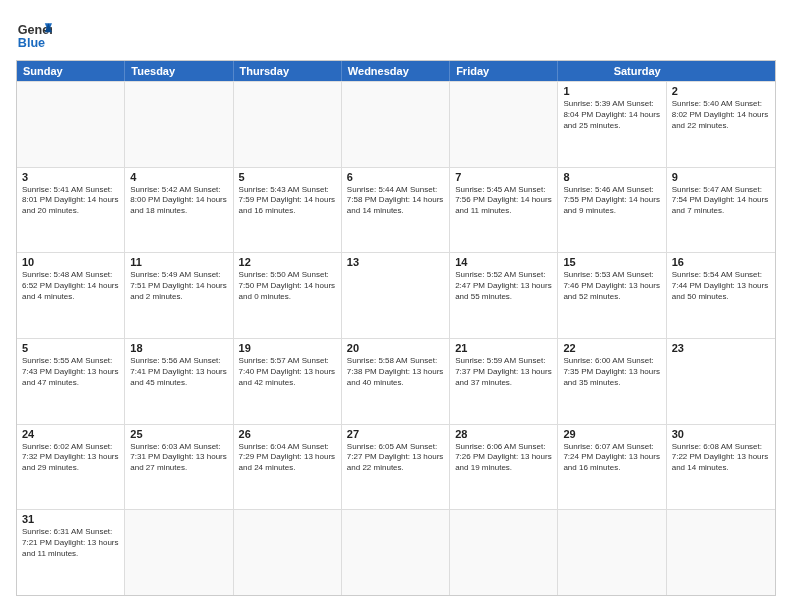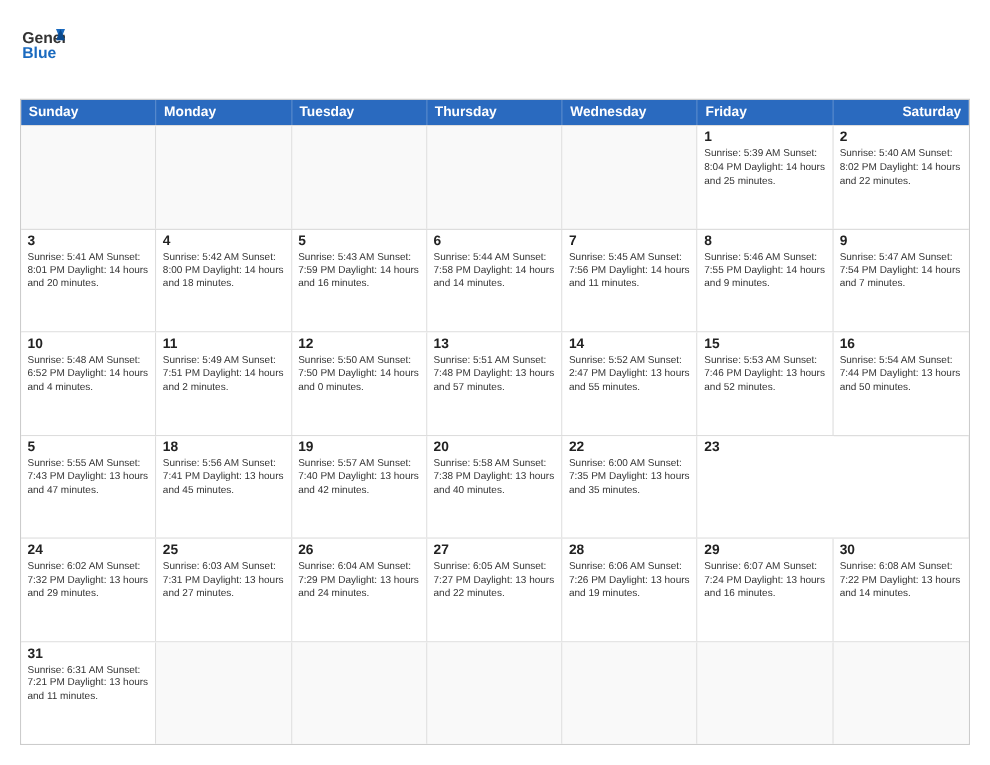--- a/index.html
+++ b/index.html
@@ -42,21 +42,20 @@
     }
     .location {
       font-size: 14px;
       color: #555;
     }
     .calendar {
       flex: 1;
       display: flex;
       flex-direction: column;
       border: 1px solid #ccc;
-      margin-top: 19px;
     }
     .cal-header {
       display: grid;
       grid-template-columns: repeat(7, 1fr);
       background: #2a6abf;
     }
     .cal-header-cell {
       color: #fff;
       font-weight: bold;
       font-size: 11px;
@@ -113,21 +112,20 @@
     </div>
     <div class="title-block">
       <div class="month-year"></div>
       <div class="location"></div>
     </div>
   </div>
 
   <div class="calendar">
     <div class="cal-header" id="cal-header">
         <div class="cal-header-cell">Sunday</div>
-        <div class="cal-header-cell">Monday</div>
         <div class="cal-header-cell">Tuesday</div>
         <div class="cal-header-cell">Thursday</div>
         <div class="cal-header-cell">Wednesday</div>
         <div class="cal-header-cell">Friday</div>
         <div class="cal-header-cell">Saturday</div>
       </div>
     <div class="cal-body" id="cal-body">
         <div class="cal-row">
           <div class="cal-cell empty"></div>
           <div class="cal-cell empty"></div>
@@ -205,23 +203,20 @@
 Daylight: 14 hours and 2 minutes.</div>
           </div>
           <div class="cal-cell">
             <div class="day-num">12</div>
             <div class="day-info">Sunrise: 5:50 AM
 Sunset: 7:50 PM
 Daylight: 14 hours and 0 minutes.</div>
           </div>
           <div class="cal-cell">
             <div class="day-num">13</div>
-            <div class="day-info">Sunrise: 5:51 AM
-Sunset: 7:48 PM
-Daylight: 13 hours and 57 minutes.</div>
           </div>
           <div class="cal-cell">
             <div class="day-num">14</div>
             <div class="day-info">Sunrise: 5:52 AM
 Sunset: 2:47 PM
 Daylight: 13 hours and 55 minutes.</div>
           </div>
           <div class="cal-cell">
             <div class="day-num">15</div>
             <div class="day-info">Sunrise: 5:53 AM
@@ -252,20 +247,26 @@
             <div class="day-num">19</div>
             <div class="day-info">Sunrise: 5:57 AM
 Sunset: 7:40 PM
 Daylight: 13 hours and 42 minutes.</div>
           </div>
           <div class="cal-cell">
             <div class="day-num">20</div>
             <div class="day-info">Sunrise: 5:58 AM
 Sunset: 7:38 PM
 Daylight: 13 hours and 40 minutes.</div>
+          </div>
+          <div class="cal-cell">
+            <div class="day-num">21</div>
+            <div class="day-info">Sunrise: 5:59 AM
+Sunset: 7:37 PM
+Daylight: 13 hours and 37 minutes.</div>
           </div>
           <div class="cal-cell">
             <div class="day-num">22</div>
             <div class="day-info">Sunrise: 6:00 AM
 Sunset: 7:35 PM
 Daylight: 13 hours and 35 minutes.</div>
           </div>
           <div class="cal-cell">
             <div class="day-num">23</div>
           </div>

